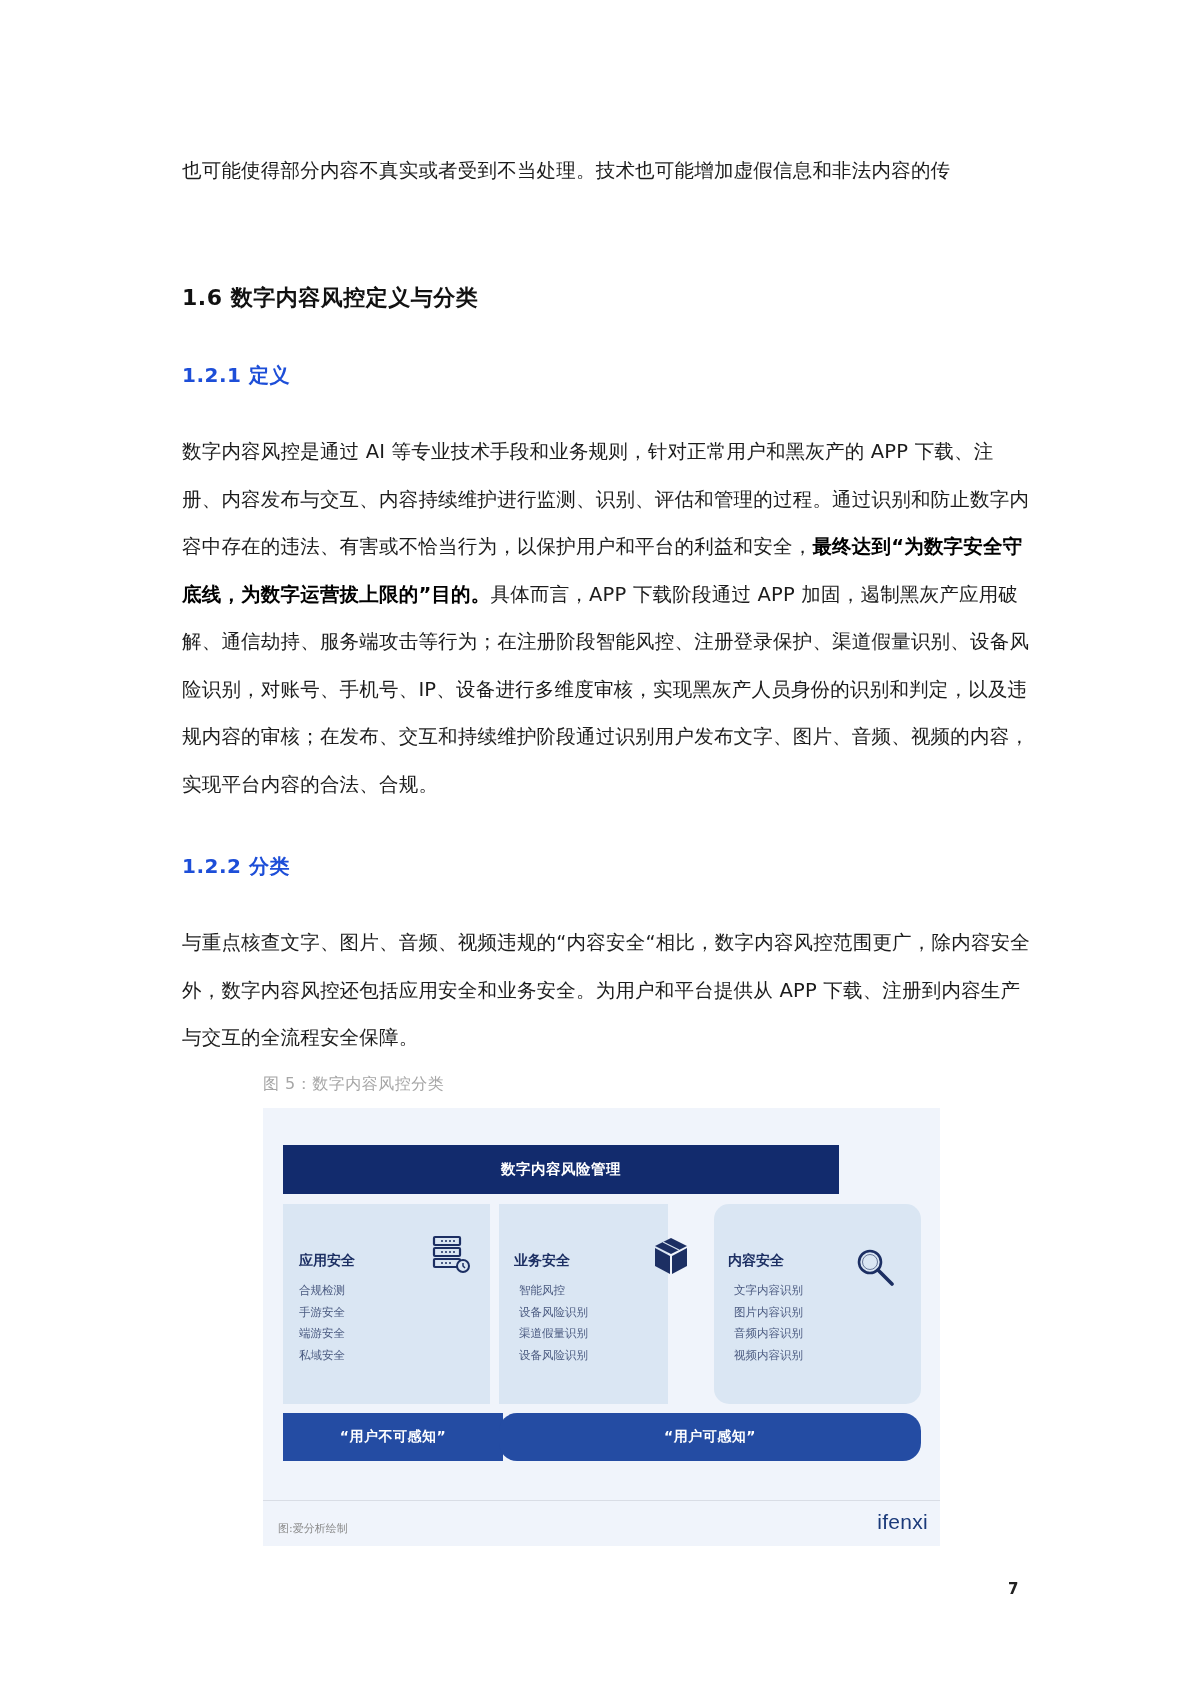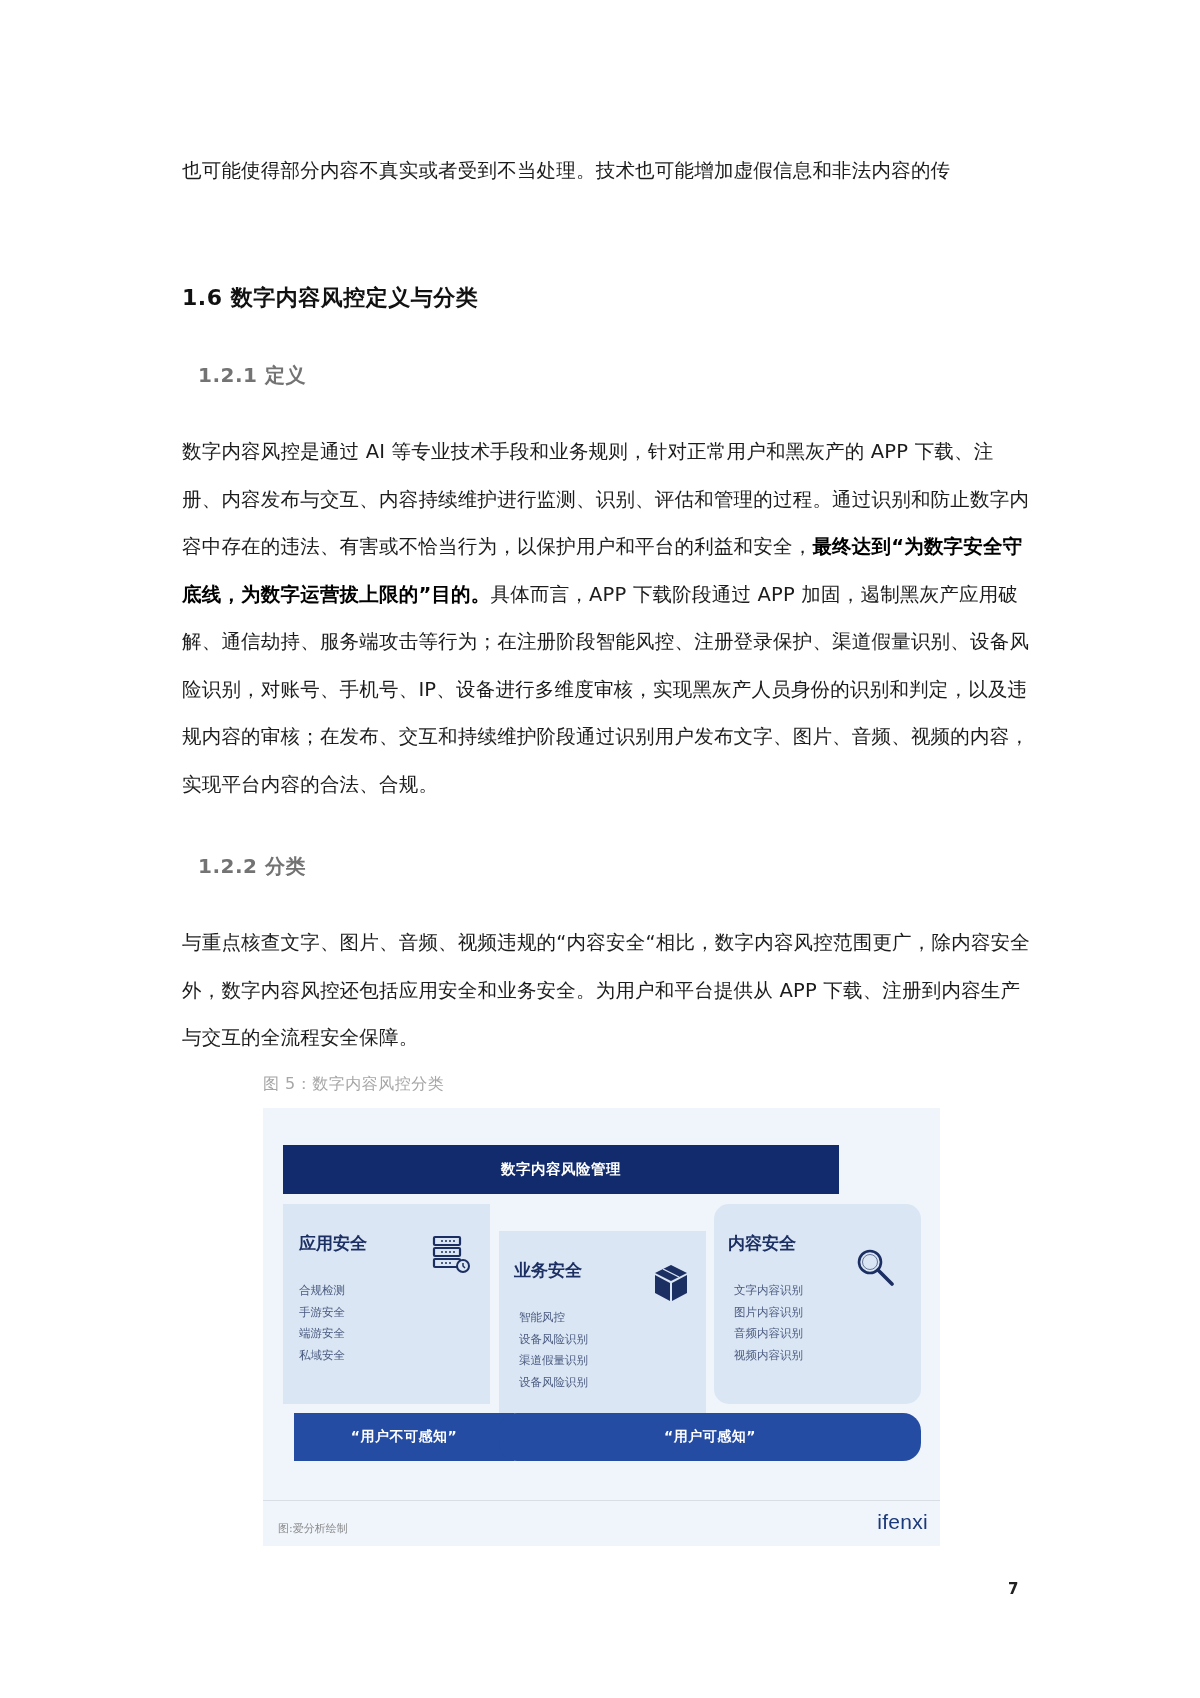--- a/index.html
+++ b/index.html
@@ -12,41 +12,41 @@
       position: absolute; left: 182px; width: 850px;
       font-size: 19.5px; line-height: 47.5px; letter-spacing: 0.2px;
       color: #1c1c1c; margin: 0;
     }
     .para b { font-weight: 900; color: #000; }
     .h2 {
       position: absolute; left: 182px; font-size: 22px; font-weight: bold; color: #111;
       margin: 0; letter-spacing: 0.5px;
     }
     .h3 {
-      position: absolute; left: 198px; font-size: 20px; font-weight: bold; color: #737373;
+      position: absolute; left: 182px; font-size: 20px; font-weight: bold; color: #1d4ed8;
       margin: 0; letter-spacing: 0.5px;
     }
     .fig-caption {
       position: absolute; left: 263px; top: 1074px; font-size: 16px; color: #a6a6a6;
       letter-spacing: 0.5px;
     }
     .figure {
       position: absolute; left: 263px; top: 1108px; width: 677px; height: 438px;
       background: #f0f4fb;
     }
     .fig-title-bar {
       position: absolute; left: 20px; top: 37px; width: 556px; height: 49px;
       background: #122b6d; color: #ffffff; font-size: 14.5px; font-weight: bold;
       display: flex; align-items: center; justify-content: center; letter-spacing: 0.5px;
     }
     .card {
       position: absolute; top: 96px; height: 200px; background: #dae6f3;
     }
     .card-title {
-      position: absolute; left: 16px; top: 28px; font-size: 17px; font-weight: bold; color: #1c2f63;
+      position: absolute; left: 16px; top: 48px; font-size: 14px; font-weight: bold; color: #1c2f63;
     }
     .card-items { position: absolute; left: 16px; top: 76px; margin: 0; padding: 0; list-style: none; }
     .card-items li { font-size: 11.5px; color: #4a5a80; line-height: 21.5px; }
     .card-icon { position: absolute; width: 44px; height: 44px; }
     .bottom-bar {
       position: absolute; top: 305px; height: 48px; background: #244ca3; color: #ffffff;
       font-size: 14px; font-weight: bold; display: flex; align-items: center; justify-content: center;
       letter-spacing: 0.5px;
     }
     .fig-divider { position: absolute; left: 0; top: 392px; width: 677px; height: 1px; background: #d9dde5; }
@@ -96,21 +96,21 @@
       <polyline points="32,29 32,32 34,34" fill="none" stroke="#1c2f63" stroke-width="1.5"></polyline>
     </svg>
     <ul class="card-items">
       <li>合规检测</li>
       <li>手游安全</li>
       <li>端游安全</li>
       <li>私域安全</li>
     </ul>
   </div>
 
-  <div class="card" style="left:236px; width:207px;margin-top:27px;">
+  <div class="card" style="left:236px; width:169px;">
     <div class="card-title" style="left:15px;">业务安全</div>
     <svg class="card-icon" style="left:150px; top:30px;" viewBox="0 0 44 44">
       <polygon points="22,4 38,12 22,20 6,12" fill="#1c2f63"></polygon>
       <polygon points="6,14 21,22 21,40 6,32" fill="#1c2f63"></polygon>
       <polygon points="23,22 38,14 38,32 23,40" fill="#1c2f63"></polygon>
       <line x1="14" y1="8" x2="30" y2="16" stroke="#dae6f3" stroke-width="1.2"></line>
     </svg>
     <ul class="card-items" style="left:20px;">
       <li>智能风控</li>
       <li>设备风险识别</li>
@@ -127,21 +127,21 @@
       <line x1="24" y1="24" x2="38" y2="38" stroke="#1c2f63" stroke-width="3.6" stroke-linecap="round"></line>
     </svg>
     <ul class="card-items" style="left:20px;">
       <li>文字内容识别</li>
       <li>图片内容识别</li>
       <li>音频内容识别</li>
       <li>视频内容识别</li>
     </ul>
   </div>
 
-  <div class="bottom-bar" style="left:31px; width:220px;">“用户不可感知”</div>
+  <div class="bottom-bar" style="left:20px; width:220px;">“用户不可感知”</div>
   <div class="bottom-bar" style="left:236px; width:422px;border-radius:18px;">“用户可感知”</div>
 
   <div class="fig-divider"></div>
   <div class="fig-source">图:爱分析绘制</div>
   <div class="fig-logo">ifenxi</div>
 </div>
 
 <div class="page-num">7</div>
 
 </body></html>

